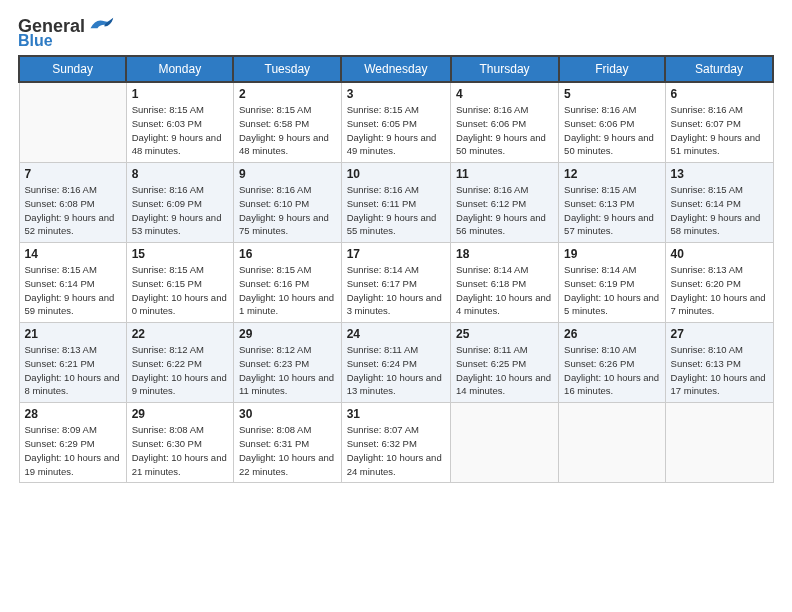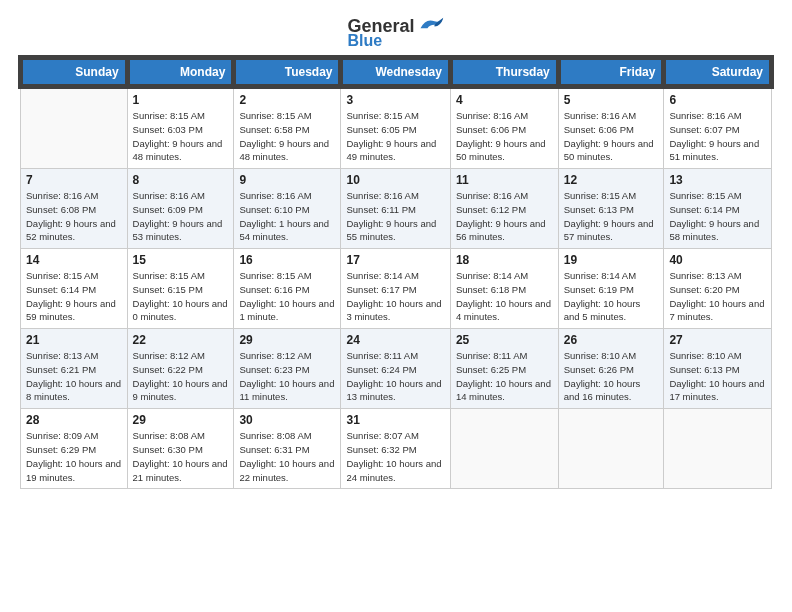--- a/index.html
+++ b/index.html
@@ -12,21 +12,21 @@
     }
     .page {
       width: 792px;
       height: 612px;
       background: #fff;
       padding: 10px 18px 10px 18px;
     }
     .header {
       display: flex;
       align-items: flex-start;
-      justify-content: center;
+      justify-content: flex-start;
       margin-bottom: 4px;
     }
     .logo {
       display: flex;
       flex-direction: column;
       align-items: flex-start;
       margin-top: 4px;
     }
     .logo-text {
       display: flex;
@@ -62,25 +62,25 @@
     }
     .calendar-table {
       width: 100%;
       border-collapse: collapse;
       margin-top: 6px;
       font-size: 11px;
     }
     .calendar-table th {
       background: #2e7bc4;
       color: #fff;
-      text-align: right;
+      text-align: center;
       padding: 5px 6px;
       font-size: 12px;
-      font-weight: bold;
-      border: 5px solid #404040;
+      font-weight: normal;
+      border: 2px solid #404040;
     }
     .calendar-table td {
       border: 1px solid #ccc;
       vertical-align: top;
       padding: 4px 5px;
       width: 113px;
       height: 80px;
     }
     .day-number {
       font-size: 12px;
@@ -202,21 +202,21 @@
             <span>Sunrise: 8:16 AM</span><br>
             <span>Sunset: 6:09 PM</span><br>
             <span>Daylight: 9 hours and 53 minutes.</span>
           </div>
           </td>
           <td>
           <span class="day-number">9</span>
           <div class="day-info">
             <span>Sunrise: 8:16 AM</span><br>
             <span>Sunset: 6:10 PM</span><br>
-            <span>Daylight: 1 hours and 54 minutes.</span>
+            <span>Daylight: 9 hours and 75 minutes.</span>
           </div>
           </td>
           <td>
           <span class="day-number">10</span>
           <div class="day-info">
             <span>Sunrise: 8:16 AM</span><br>
             <span>Sunset: 6:11 PM</span><br>
             <span>Daylight: 9 hours and 55 minutes.</span>
           </div>
           </td>

